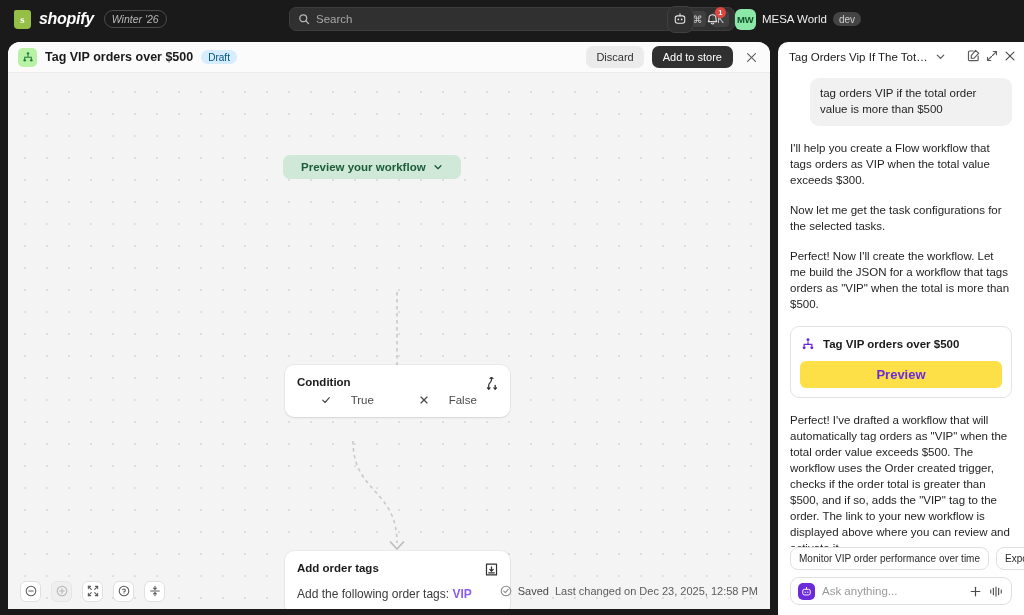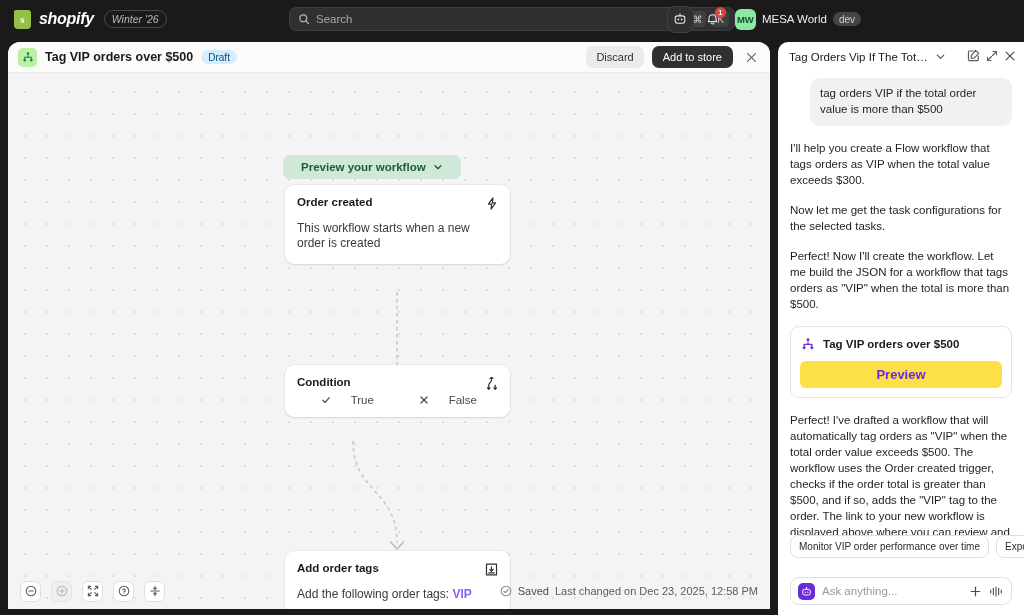--- a/index.html
+++ b/index.html
@@ -196,21 +196,21 @@
     display: flex; gap: 7px; padding: 0 12px 7px 12px; overflow: hidden; flex: 0 0 auto;
   }
   .chip {
     border: 1px solid #e0e0e0; border-radius: 8px; padding: 5px 8px;
     font-size: 10px; color: #2b2b2b; white-space: nowrap; cursor: pointer;
     background: #fff; flex: 0 0 auto;
   }
   .chat-input-wrap { flex: 0 0 auto; padding: 0 12px 10px 12px; }
   .chat-input {
     border: 1px solid #e0e0e0; border-radius: 9px; height: 28px;
-    display: flex; align-items: center; padding: 0 8px 0 7px; gap: 7px; margin-top: 12px;
+    display: flex; align-items: center; padding: 0 8px 0 7px; gap: 7px;
   }
   .chat-avatar {
     width: 17px; height: 17px; border-radius: 5px; background: #6c2bd9;
     display: flex; align-items: center; justify-content: center; flex: 0 0 auto;
   }
   .chat-ph { font-size: 11.5px; color: #9a9a9a; flex: 1; }
   .ci-btn { display: flex; align-items: center; justify-content: center; cursor: pointer; }
 </style>
 </head>
 <body>
@@ -295,31 +295,20 @@
         <path d="M382.5,469 L389,476 L395.5,469" stroke="#bdbdbd" stroke-width="1.7" fill="none" stroke-linecap="round" stroke-linejoin="round"></path>
       </svg>
 
       <div class="preview-pill">
         <span>Preview your workflow</span>
         <svg width="10" height="10" viewBox="0 0 12 12" fill="none" stroke="#1c5c3a" stroke-width="1.6">
           <path d="M2.5 4.5 L6 8 L9.5 4.5" stroke-linecap="round" stroke-linejoin="round"></path>
         </svg>
       </div>
 
-      <div class="node" style="left:277px; top:112px; width:225px;">
-        <div class="node-head">
-          <span class="node-title">Order created</span>
-          <span>
-            <svg width="12" height="13" viewBox="0 0 12 14" fill="none" stroke="#303030" stroke-width="1.3" stroke-linejoin="round">
-              <path d="M7 1 L2.2 7.6 H5.6 L5 13 L9.8 6.4 H6.4 Z"></path>
-            </svg>
-          </span>
-        </div>
-        <div class="node-body">This workflow starts when a new order is created</div>
-      </div>
 
       <div class="node" style="left:277px; top:292px; width:225px;">
         <div class="node-head">
           <span class="node-title">Condition</span>
           <span>
             <svg width="13" height="13" viewBox="0 0 14 14" fill="none" stroke="#303030" stroke-width="1.3" stroke-linecap="round">
               <path d="M4 13 V9 C4 6 7 6 7 3"></path>
               <path d="M7 3 V1"></path>
               <path d="M11 13 V9"></path>
               <path d="M5.4 1.6 L7 0.4 L8.6 1.6"></path>

